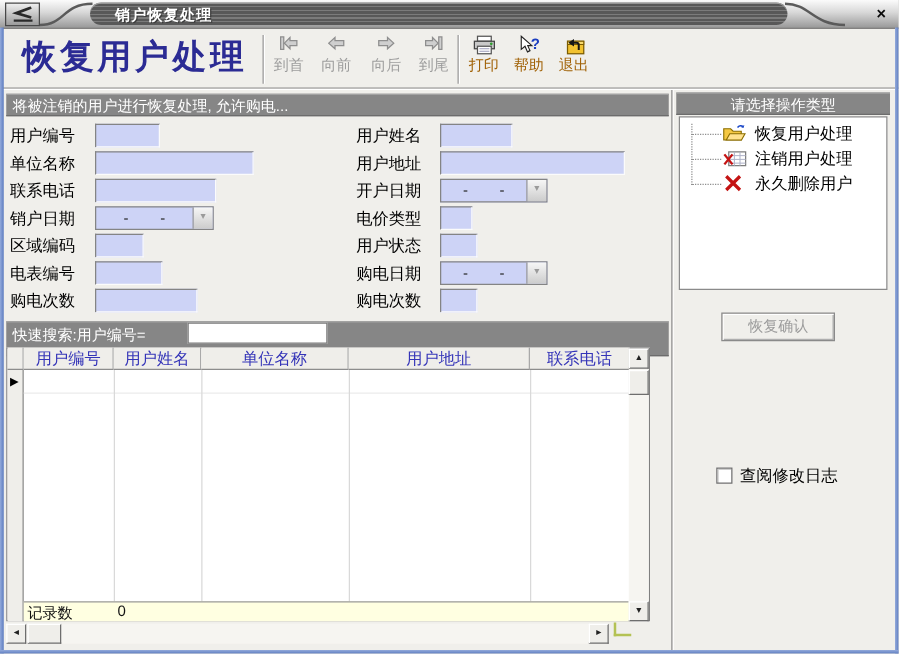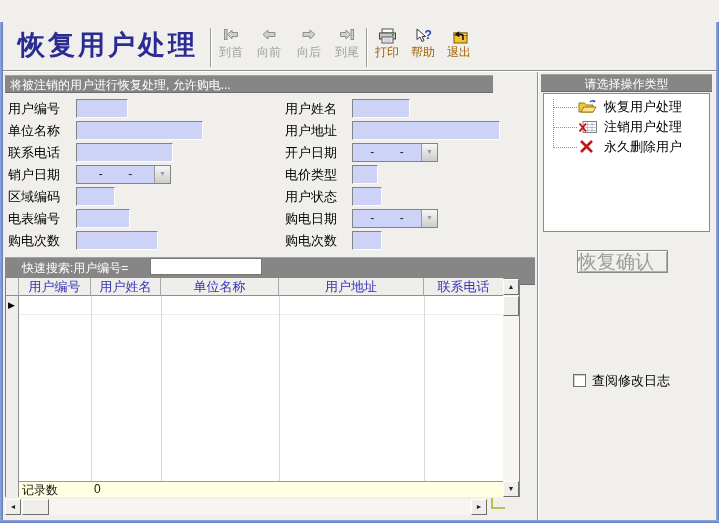--- a/index.html
+++ b/index.html
@@ -78,30 +78,45 @@
   .listbox{position:absolute;left:543px;top:93px;width:167px;height:139px;background:#ffffff;
            border:1px solid #8a8a8a;box-sizing:border-box;}
   .tree-item-label{position:absolute;font-size:13px;color:#000;line-height:20px;cursor:default;white-space:nowrap;}
   .tree-vline{position:absolute;left:553px;top:99px;height:49px;width:1px;
               border-left:1px dotted #909090;}
   .tree-hline{position:absolute;left:553px;width:24px;height:1px;border-top:1px dotted #909090;}
   .tree-icon{position:absolute;width:20px;height:15px;}
   .btn3d{position:absolute;left:577px;top:250px;width:91px;height:23px;background:#f0efeb;
          border:1px solid #8a8a8a;box-sizing:border-box;
          box-shadow:inset 1px 1px 0 #ffffff, inset -1px -1px 0 #aeaeae;
-         color:#9c9c9c;font-size:19px;line-height:21px;cursor:default;}
+         color:#9c9c9c;font-size:12px;text-align:center;line-height:21px;cursor:default;}
   .cbx{position:absolute;left:573px;top:374px;width:13px;height:13px;background:#ffffff;
        border:1px solid #6e6e6e;box-sizing:border-box;box-shadow:inset 1px 1px 0 #cfcfcf;}
   .cbx-label{position:absolute;left:592px;top:372px;font-size:13px;color:#000;}
 </style>
 </head>
 <body>
 
 <div id="win">
 
+  <div class="titlebar">
+    <div class="tb-pill"></div>
+    <svg class="abs" style="left:0;top:0;" width="719" height="22">
+      <path d="M32,20 C52,20 50,3 74,3" stroke="#5a5a5a" stroke-width="2" fill="none"></path>
+      <path d="M628,3 C648,3 650,20 676,20" stroke="#5a5a5a" stroke-width="2" fill="none"></path>
+    </svg>
+    <div class="tb-icon">
+      <svg width="20" height="13" viewBox="0 0 20 13">
+        <path d="M17,1 L5,5.5 L17,9" stroke="#2a2a2a" stroke-width="2.2" fill="none"></path>
+        <path d="M3,11.5 L18,11.5" stroke="#2a2a2a" stroke-width="1.8" fill="none"></path>
+      </svg>
+    </div>
+    <span class="tb-title">销户恢复处理</span>
+    <div class="tb-close">×</div>
+  </div>
 
   <div class="app-heading">恢复用户处理</div>
   <div class="tsep" style="left:210px;"></div>
 
   <div class="tbtn disabled" style="left:212px;">
     <span class="ticon">
       <svg width="16" height="13" viewBox="0 0 16 13">
           <g fill="#cfcfcf" stroke="#8e8e8e" stroke-width="1">
         <rect x="1.5" y="1.5" width="2.5" height="10"></rect>
         <path d="M9,2 L4.5,6.5 L9,11 L9,8.5 L14.5,8.5 L14.5,4.5 L9,4.5 Z"></path>
@@ -168,21 +183,21 @@
         <rect x="4" y="5" width="13" height="2.6" fill="#f9da6e" stroke="#7c5c00" stroke-width="0.8"></rect>
         <path d="M13,12 L13,8 Q13,6.2 11,6.2 L7.5,6.2" stroke="#161616" stroke-width="1.6" fill="none"></path>
         <path d="M9.2,3.2 L4.6,6.2 L9.2,9.2 Z" fill="#161616"></path>
         </svg>
     </span>
     <span class="tlabel">退出</span>
   </div>
 
   <div class="toolbar-groove"></div>
 
-  <div class="gray-bar" style="left:5px;top:75px;width:488px;padding-left:5px;">将被注销的用户进行恢复处理, 允许购电...</div>
+  <div class="gray-bar" style="left:5px;top:75px;width:530px;padding-left:5px;">将被注销的用户进行恢复处理, 允许购电...</div>
 
   <span class="flabel" style="left:8px;top:99px;">用户编号</span>
   <input class="tbx" style="left: 76px; top: 99px; width: 52px;" value="">
   <span class="flabel" style="left:8px;top:121px;">单位名称</span>
   <input class="tbx" style="left: 76px; top: 121px; width: 127px;" value="">
   <span class="flabel" style="left:8px;top:143px;">联系电话</span>
   <input class="tbx" style="left: 76px; top: 143px; width: 97px;" value="">
   <span class="flabel" style="left:8px;top:165px;">销户日期</span>
   <div class="combo" style="left:76px;top:165px;width:95px;">
     <span class="combo-val">- -</span>
@@ -209,21 +224,21 @@
   <span class="flabel" style="left:285px;top:187px;">用户状态</span>
   <input class="tbx" style="left: 352px; top: 187px; width: 30px;" value="">
   <span class="flabel" style="left:285px;top:209px;">购电日期</span>
   <div class="combo" style="left:352px;top:209px;width:86px;">
     <span class="combo-val">- -</span>
     <span class="combo-btn">▼</span>
   </div>
   <span class="flabel" style="left:285px;top:231px;">购电次数</span>
   <input class="tbx" style="left: 352px; top: 231px; width: 30px;" value="">
 
-  <div class="gray-bar" style="left:5px;top:257px;width:530px;height:28px;line-height:20px;padding-left:17px;">
+  <div class="gray-bar" style="left:5px;top:257px;width:530px;height:28px;line-height:20px;padding-left:5px;">
     <span>快速搜索:用户编号=</span>
   </div>
   <input class="sinput" style="left: 150px; top: 258px; width: 112px;" value="">
 
   <div class="grid-outline"></div>
   <div class="th" style="left:6px;width:13px;"></div>
   <div class="th" style="left:19px;width:72px;">用户编号</div>
   <div class="th" style="left:91px;width:70px;">用户姓名</div>
   <div class="th" style="left:161px;width:118px;">单位名称</div>
   <div class="th" style="left:279px;width:145px;">用户地址</div>

